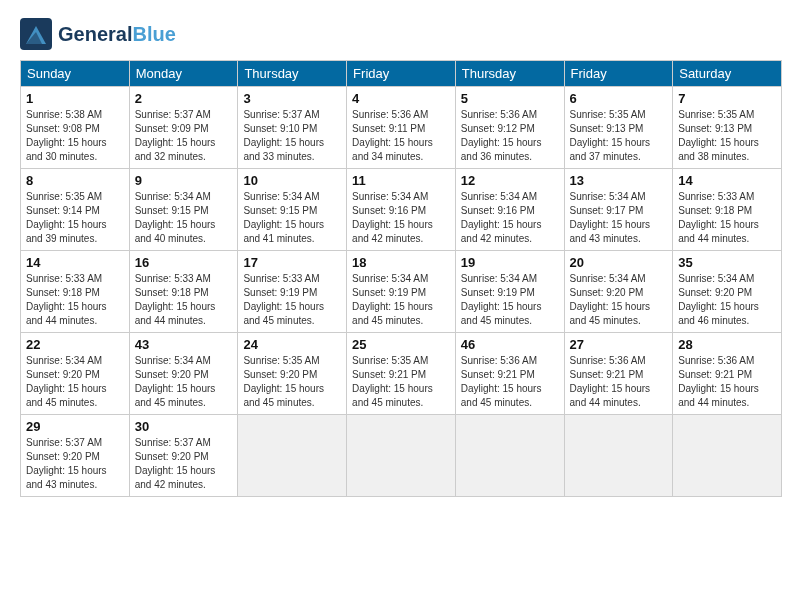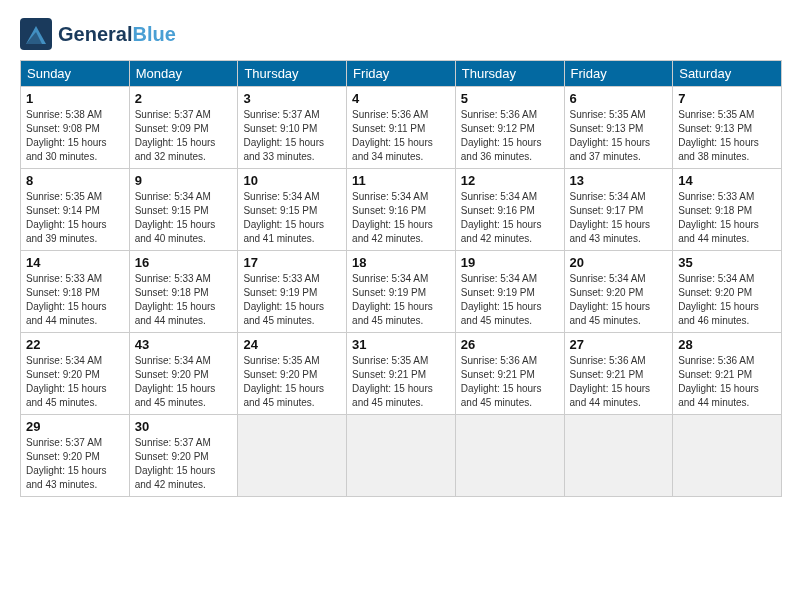--- a/index.html
+++ b/index.html
@@ -219,25 +219,25 @@
           </td>
           <td>
             <span class="day-num">43</span>
             <div class="day-info">Sunrise: 5:34 AM<br>Sunset: 9:20 PM<br>Daylight: 15 hours and 45 minutes.</div>
           </td>
           <td>
             <span class="day-num">24</span>
             <div class="day-info">Sunrise: 5:35 AM<br>Sunset: 9:20 PM<br>Daylight: 15 hours and 45 minutes.</div>
           </td>
           <td>
-            <span class="day-num">31</span>
+            <span class="day-num">25</span>
             <div class="day-info">Sunrise: 5:35 AM<br>Sunset: 9:21 PM<br>Daylight: 15 hours and 45 minutes.</div>
           </td>
           <td>
-            <span class="day-num">26</span>
+            <span class="day-num">46</span>
             <div class="day-info">Sunrise: 5:36 AM<br>Sunset: 9:21 PM<br>Daylight: 15 hours and 45 minutes.</div>
           </td>
           <td>
             <span class="day-num">27</span>
             <div class="day-info">Sunrise: 5:36 AM<br>Sunset: 9:21 PM<br>Daylight: 15 hours and 44 minutes.</div>
           </td>
           <td>
             <span class="day-num">28</span>
             <div class="day-info">Sunrise: 5:36 AM<br>Sunset: 9:21 PM<br>Daylight: 15 hours and 44 minutes.</div>
           </td>

